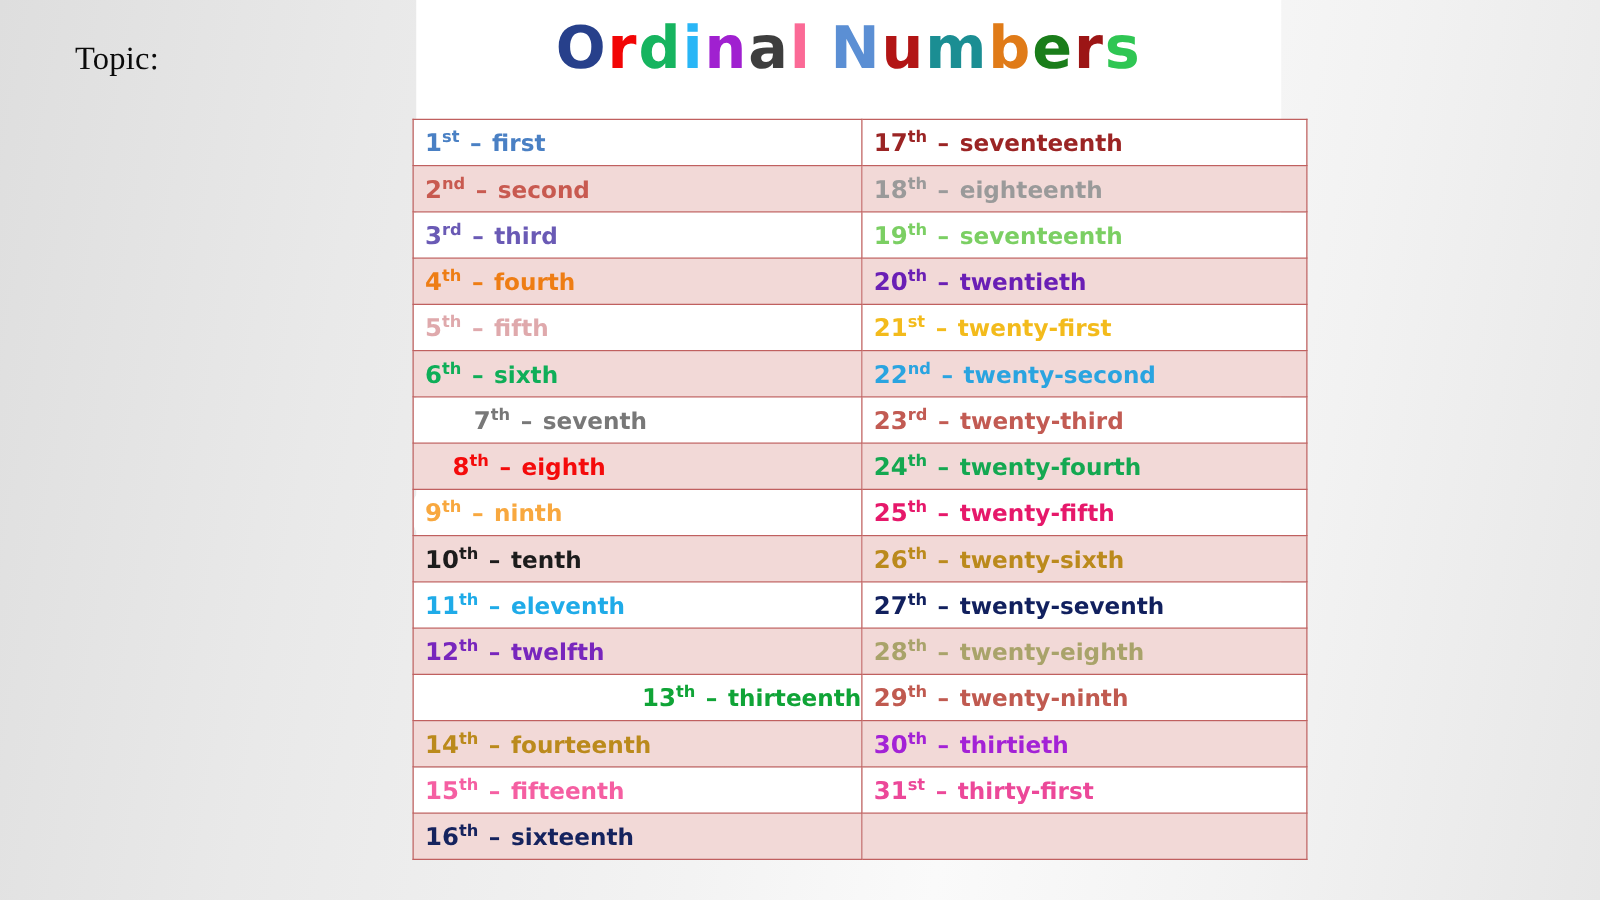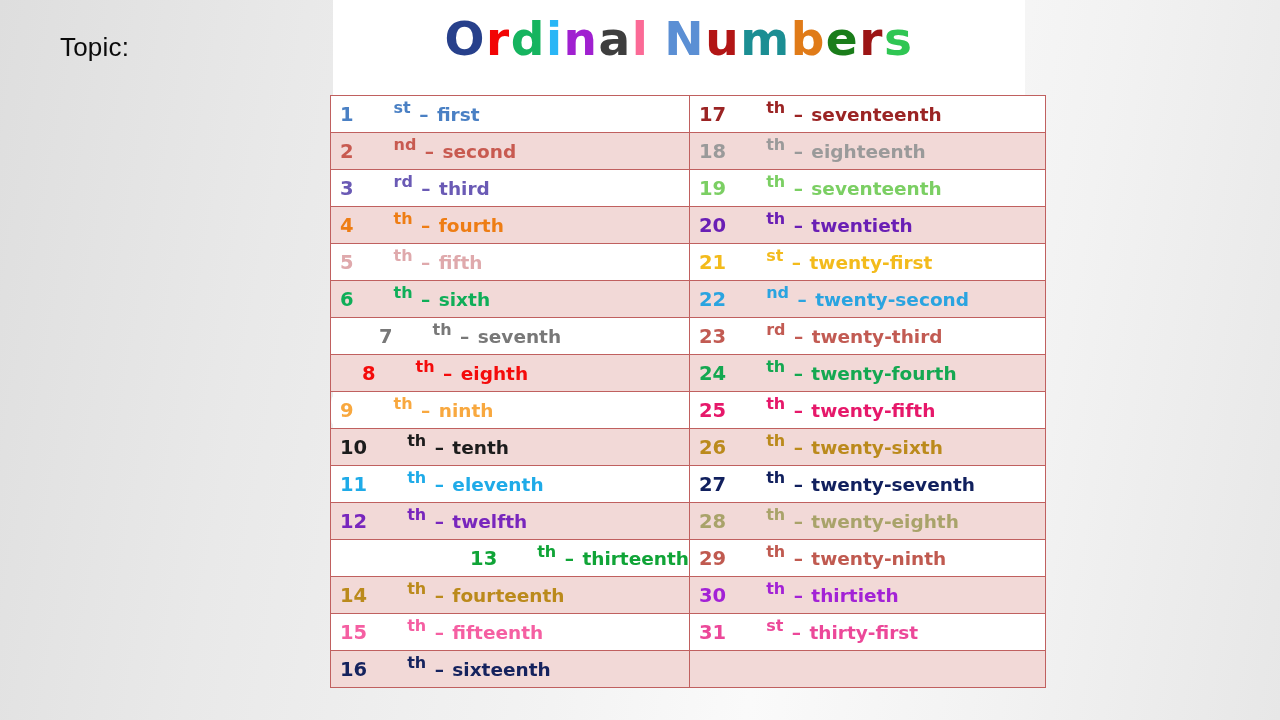--- a/index.html
+++ b/index.html
@@ -18,20 +18,21 @@
   
   #topic-label {
     position: absolute;
     left: 60px;
     top: 33px;
     font-size: 26px;
     color: #0b0b0b;
     letter-spacing: 0.2px;
     line-height: 1.1;
     white-space: pre;
+    font-family: Liberation Serif, serif;
   }
 
   
   #content-panel {
     position: absolute;
     left: 333px;
     top: 0;
     width: 692px;
     height: 574px;
     background: #ffffff;
@@ -74,24 +75,23 @@
     white-space: nowrap;
     overflow: hidden;
   }
   #ordinal-table td.col-l { width: 349px; }
   #ordinal-table td.col-r { width: 346px; }
   #ordinal-table tr.alt td { background: #f2d9d7; }
   #ordinal-table tr.plain td { background: #ffffff; }
 
   .num { font-size: 19.5px; }
   .sup {
-    font-size: 16px;
+    font-size: 13px;
     vertical-align: super;
     line-height: 0;
-    margin-left: 40px;
   }
   .dash {
     padding: 0 2px;
     font-weight: bold;
   }
   .word { font-size: 18.5px; }
   .empty-cell { }
 </style>
 </head>
 <body>

